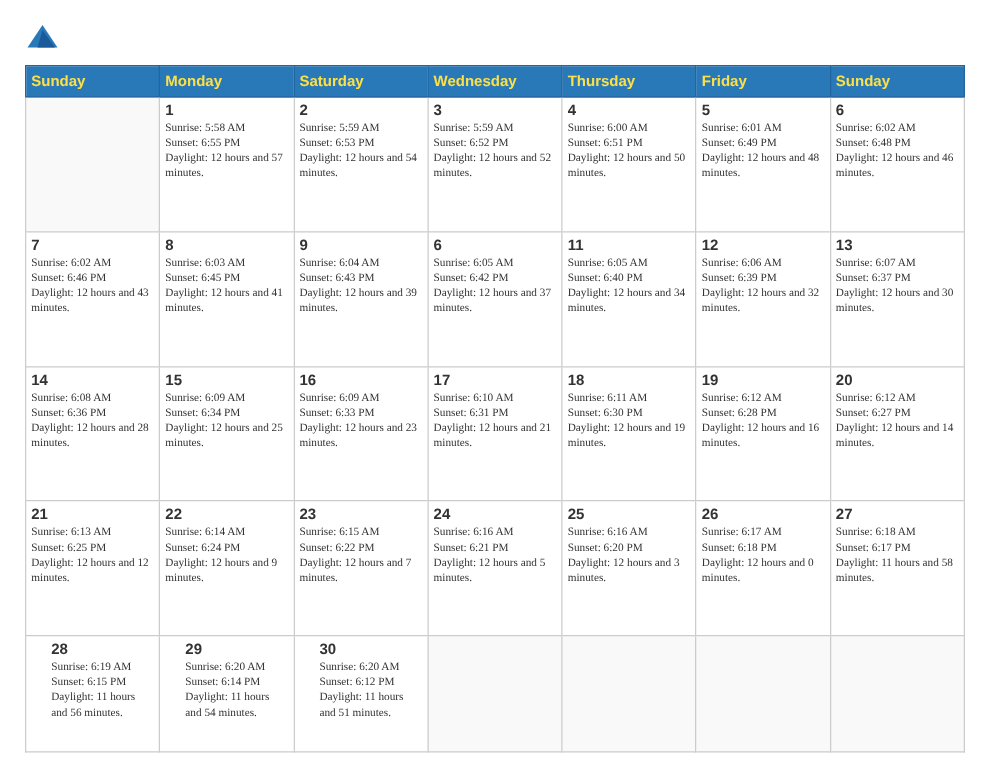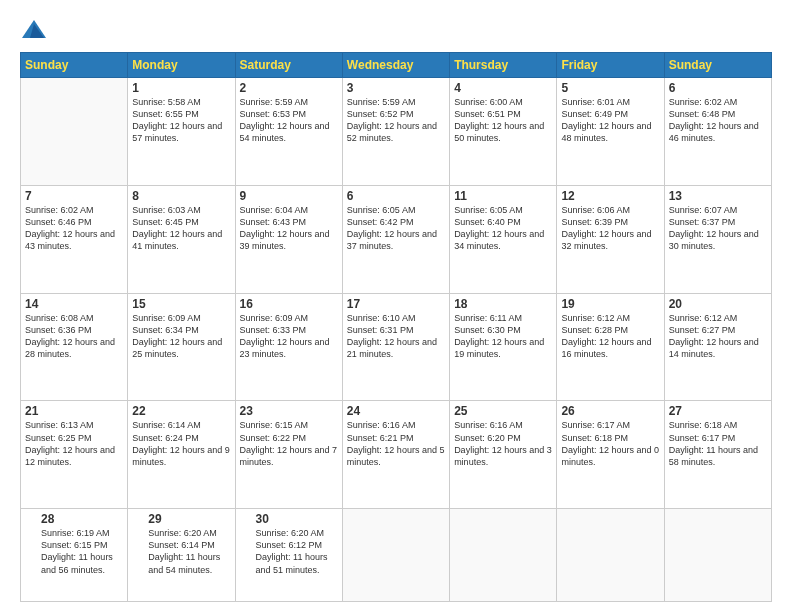--- a/index.html
+++ b/index.html
@@ -89,20 +89,21 @@
       font-size: 12px;
       font-weight: bold;
       color: #333;
       display: block;
       margin-bottom: 1px;
     }
     .cell-info {
       font-size: 9px;
       line-height: 1.35;
       color: #333;
+      font-family: Liberation Serif, serif;
     }
     .empty-cell {
       background: #f9f9f9;
     }
     tr:last-child td {
       height: 70px;
       padding-left: 20px;
     }
   </style>
 </head>

